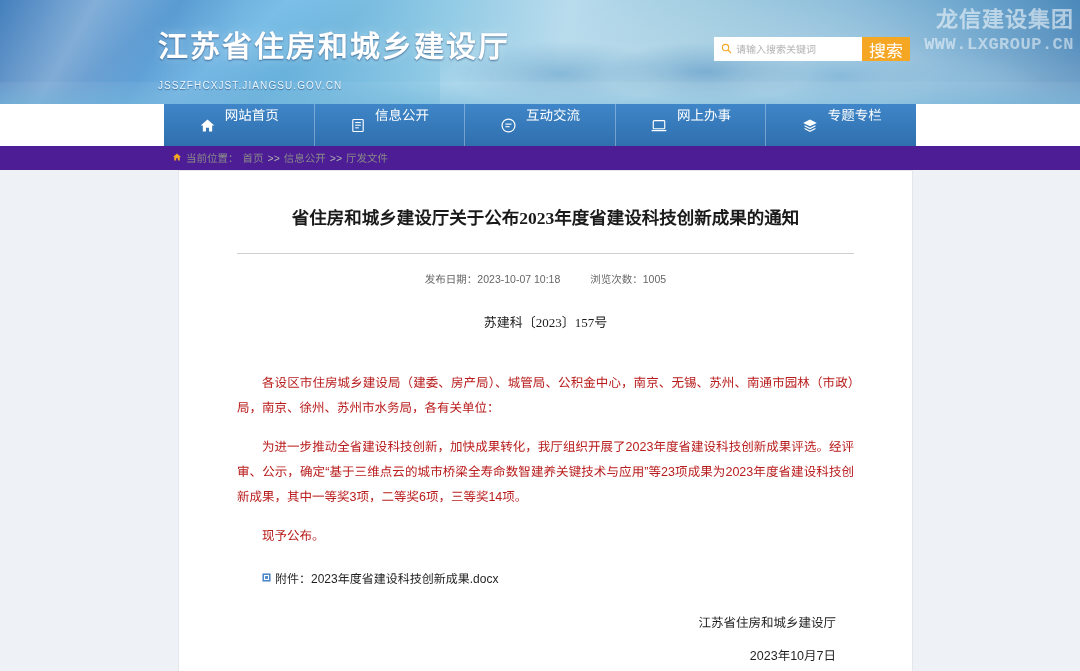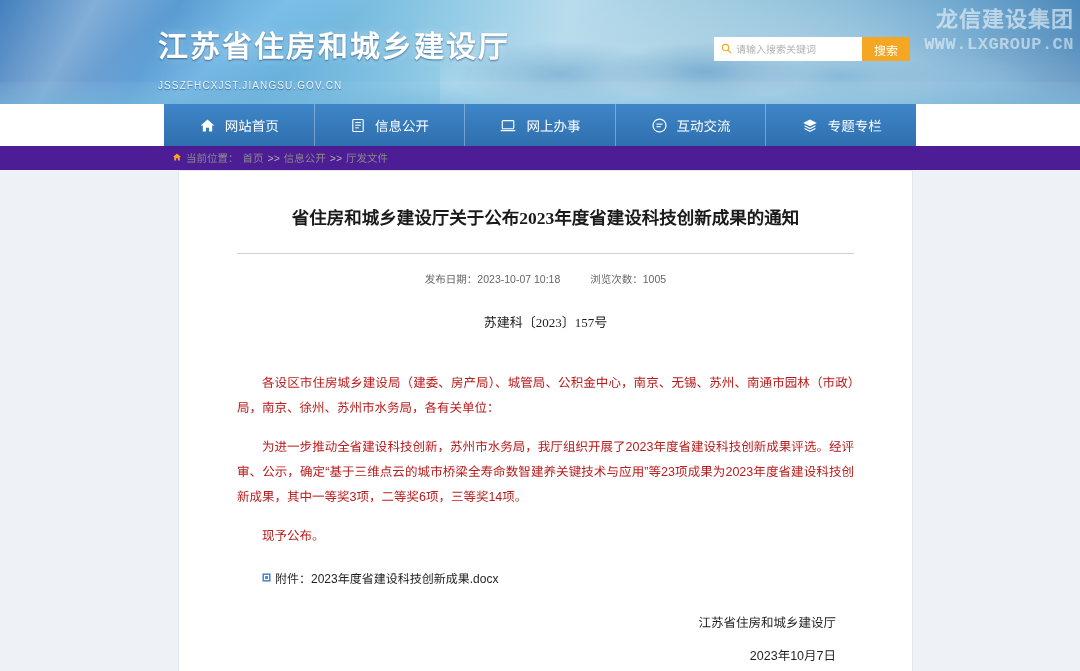--- a/index.html
+++ b/index.html
@@ -73,21 +73,21 @@
   .search-field .mag { margin-right: 4px; flex: 0 0 auto; }
   .search-input {
     border: 0; outline: 0; width: 118px; height: 20px;
     font-size: 10px; color: #333;
     font-family: "Liberation Sans", sans-serif;
   }
   .search-input::placeholder { color: #b3b3b3; }
   .search-btn {
     width: 48px; height: 24px;
     background: #f5a623;
-    color: #ffffff; font-size: 12px;
+    color: #ffffff; font-size: 17px;
     display: flex; align-items: center; justify-content: center;
     border: 0; cursor: pointer;
     font-family: "Liberation Sans", sans-serif;
   }
   
   .watermark {
     position: absolute; right: 6px; top: 6px; z-index: 6;
     text-align: right; line-height: 1.25;
   }
   .wm-cn {
@@ -104,21 +104,21 @@
   .nav-strip { width: 1080px; height: 42px; background: #ffffff; position: relative; }
   .nav {
     position: absolute; left: 164px; top: 0;
     width: 752px; height: 42px;
     display: flex;
     background: linear-gradient(180deg,#3f86c8,#2f6fae);
     overflow: hidden;
   }
   .nav-item {
     flex: 1 1 0;
-    display: flex; align-items: center; justify-content: center;
+    display: flex; justify-content: center;
     gap: 9px;
     color: #ffffff; font-size: 13.5px;
     border-right: 1px solid rgba(255,255,255,0.32);
     cursor: pointer;
     white-space: nowrap;
   }
   .nav-item:last-child { border-right: 0; }
   .nav-item .nico { display: inline-flex; align-items: center; }
   
   .crumb-strip { width: 1080px; height: 24px; background: #4c1d95; position: relative; }
@@ -233,37 +233,37 @@
           <line x1="6.5" y1="6.3" x2="13.5" y2="6.3" stroke="#ffffff" stroke-width="1.3"></line>
           <line x1="6.5" y1="9.6" x2="13.5" y2="9.6" stroke="#ffffff" stroke-width="1.3"></line>
           <line x1="6.5" y1="12.9" x2="11" y2="12.9" stroke="#ffffff" stroke-width="1.3"></line>
         </svg>
       </span>
       <span>信息公开</span>
     </div>
 
     <div class="nav-item">
       <span class="nico">
-        <svg width="18" height="17" viewBox="0 0 22 20">
-          <rect x="4" y="4" width="14" height="10" rx="1" fill="none" stroke="#ffffff" stroke-width="1.4"></rect>
-          <line x1="2" y1="16.2" x2="20" y2="16.2" stroke="#ffffff" stroke-width="1.6"></line>
-        </svg>
-      </span>
-      <span>网上办事</span>
-    </div>
-
-    <div class="nav-item">
-      <span class="nico">
         <svg width="17" height="17" viewBox="0 0 20 20">
           <circle cx="10" cy="10" r="7.6" fill="none" stroke="#ffffff" stroke-width="1.4"></circle>
           <line x1="6.4" y1="8.4" x2="13.6" y2="8.4" stroke="#ffffff" stroke-width="1.3"></line>
           <line x1="6.4" y1="11.4" x2="11.4" y2="11.4" stroke="#ffffff" stroke-width="1.3"></line>
         </svg>
       </span>
       <span>互动交流</span>
+    </div>
+
+    <div class="nav-item">
+      <span class="nico">
+        <svg width="18" height="17" viewBox="0 0 22 20">
+          <rect x="4" y="4" width="14" height="10" rx="1" fill="none" stroke="#ffffff" stroke-width="1.4"></rect>
+          <line x1="2" y1="16.2" x2="20" y2="16.2" stroke="#ffffff" stroke-width="1.6"></line>
+        </svg>
+      </span>
+      <span>网上办事</span>
     </div>
 
     <div class="nav-item">
       <span class="nico">
         <svg width="18" height="17" viewBox="0 0 20 20">
           <path d="M10 3 L18 7 L10 11 L2 7 Z" fill="#ffffff"></path>
           <path d="M3.6 10.4 L10 13.6 L16.4 10.4" fill="none" stroke="#ffffff" stroke-width="1.3"></path>
           <path d="M3.6 13.6 L10 16.8 L16.4 13.6" fill="none" stroke="#ffffff" stroke-width="1.3"></path>
         </svg>
       </span>
@@ -303,21 +303,21 @@
         </span>
         <span>
           <span>浏览次数：</span><span>1005</span>
         </span>
       </div>
 
       <div class="doc-code">苏建科〔2023〕157号</div>
 
       <div class="doc-body">
         <p>各设区市住房城乡建设局（建委、房产局）、城管局、公积金中心，南京、无锡、苏州、南通市园林（市政）局，南京、徐州、苏州市水务局，各有关单位：</p>
-        <p>为进一步推动全省建设科技创新，苏州市水务局，我厅组织开展了2023年度省建设科技创新成果评选。经评审、公示，确定“基于三维点云的城市桥梁全寿命数智建养关键技术与应用”等23项成果为2023年度省建设科技创新成果，其中一等奖3项，二等奖6项，三等奖14项。</p>
+        <p>为进一步推动全省建设科技创新，加快成果转化，我厅组织开展了2023年度省建设科技创新成果评选。经评审、公示，确定“基于三维点云的城市桥梁全寿命数智建养关键技术与应用”等23项成果为2023年度省建设科技创新成果，其中一等奖3项，二等奖6项，三等奖14项。</p>
         <p>现予公布。</p>
       </div>
 
       <div class="attach">
         <span class="fico">
           <svg width="9" height="9" viewBox="0 0 10 10">
             <rect x="0.5" y="0.5" width="9" height="9" fill="#4a86c8"></rect>
             <rect x="2.2" y="2.2" width="5.6" height="5.6" fill="#ffffff"></rect>
             <rect x="3.4" y="3.4" width="3.2" height="3.2" fill="#4a86c8"></rect>
           </svg>

